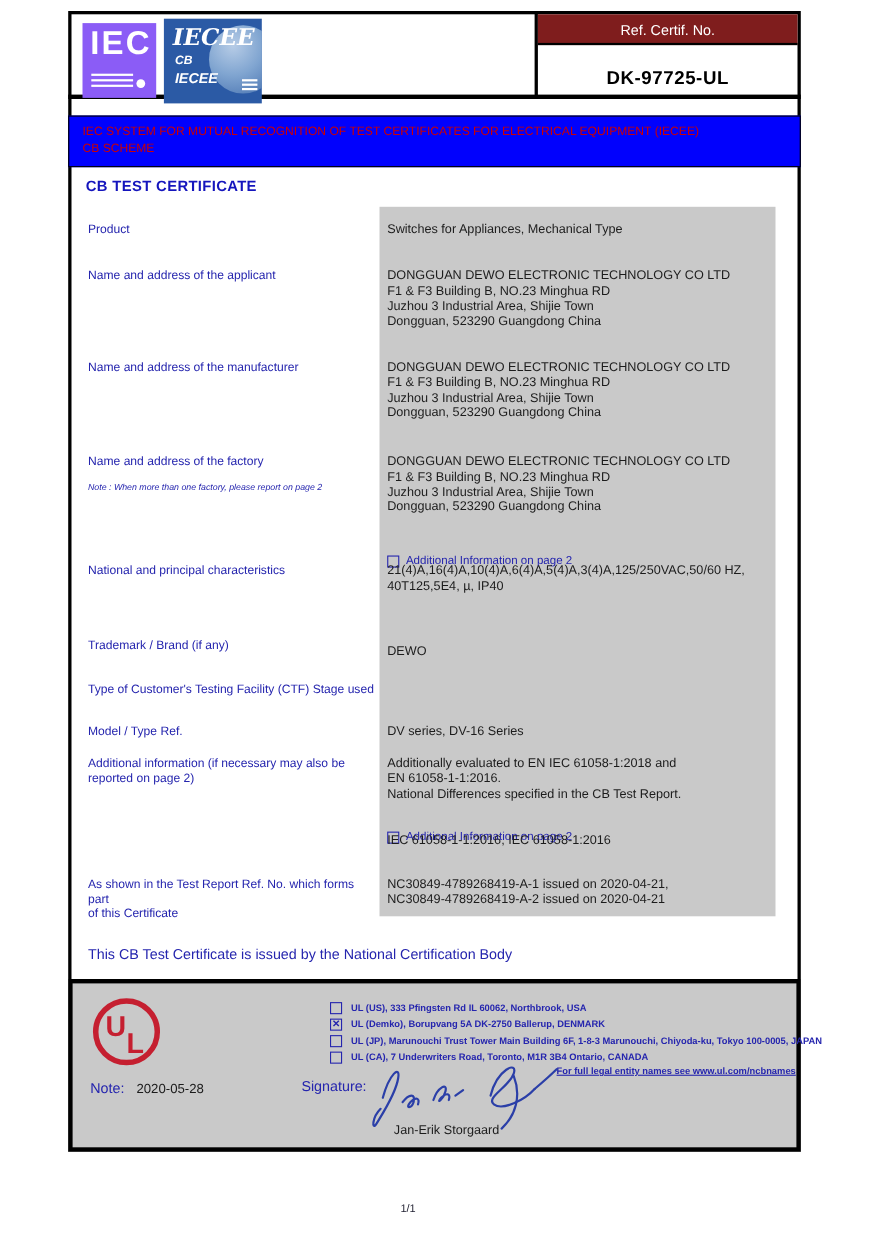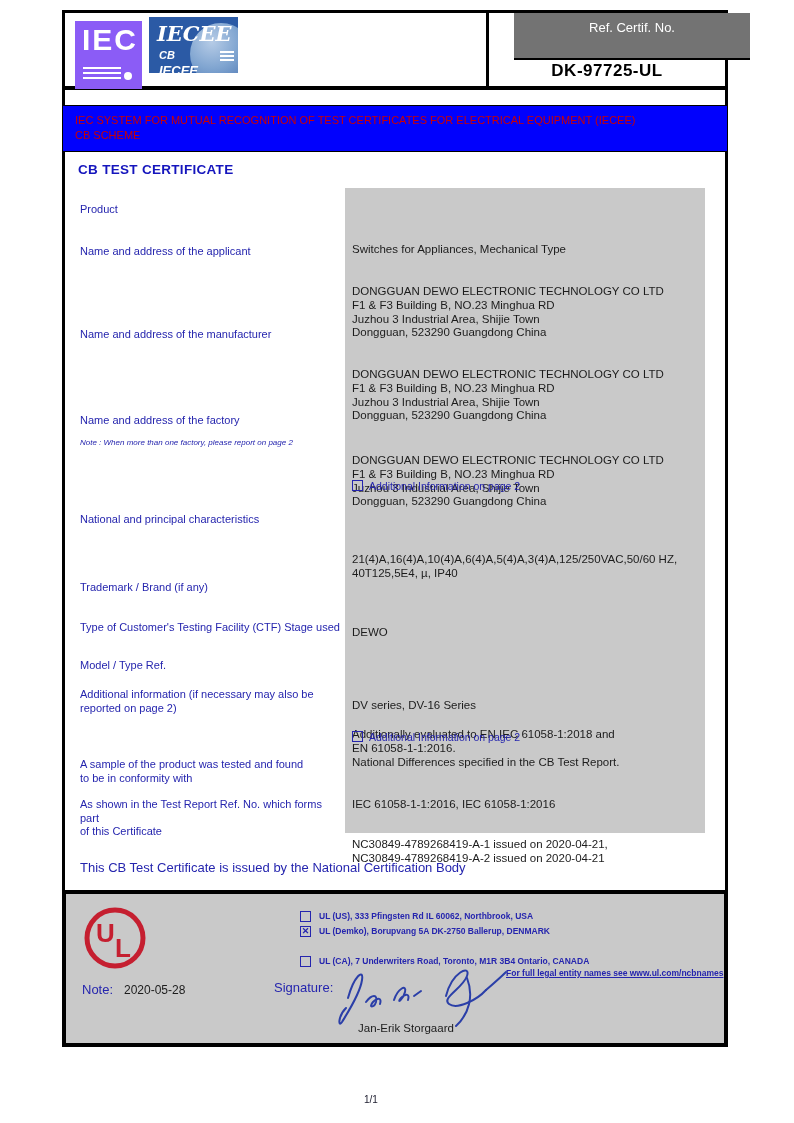--- a/index.html
+++ b/index.html
@@ -11,49 +11,49 @@
   .outer-frame{left:62px;top:10px;width:666px;height:1037px;border:3px solid #000;box-sizing:border-box;}
   .header-divider{left:62px;top:86px;width:666px;height:4px;background:#000;}
   .ref-divider{left:486px;top:10px;width:3px;height:80px;background:#000;}
 
   
   .iec-logo{left:75px;top:21px;width:67px;height:68px;background:#8b5cf6;color:#fff;}
   .iec-text{position:absolute;left:7px;top:2px;font-size:30px;font-weight:600;letter-spacing:2px;}
   .iec-lines{position:absolute;left:8px;bottom:10px;width:38px;}
   .iec-lines div{height:2px;background:#fff;margin-top:3px;}
   .iec-dot{position:absolute;right:10px;bottom:9px;width:8px;height:8px;border-radius:50%;background:#fff;}
-  .iecee-logo{left:149px;top:17px;width:89px;height:56px;background:#2B5AA5;color:#fff;overflow:hidden;}
+  .iecee-logo{left:149px;top:17px;width:89px;height:77px;background:#2B5AA5;color:#fff;overflow:hidden;}
   .iecee-globe{position:absolute;right:-14px;top:6px;width:62px;height:62px;border-radius:50%;
     background:radial-gradient(circle at 35% 30%, #cfe0f2 0%, #8FB2D8 45%, #5E86BC 80%);opacity:.85;}
   .iecee-title{position:absolute;left:8px;top:4px;font-family:"DejaVu Serif",serif;
     font-style:italic;font-weight:bold;font-size:21px;letter-spacing:0px;}
   .iecee-cb{position:absolute;left:10px;top:32px;font-style:italic;font-weight:bold;font-size:11px;}
   .iecee-scheme{position:absolute;left:10px;top:46px;font-style:italic;font-weight:bold;font-size:13px;}
   .iecee-lines{position:absolute;right:4px;bottom:12px;width:14px;}
   .iecee-lines div{height:2px;background:#fff;margin-top:2px;}
 
   
-  .ref-bar{left:514px;top:13px;width:236px;height:47px;background:#737373;color:#fff;
+  .ref-bar{left:489px;top:13px;width:236px;height:28px;background:#7f1d1d;color:#fff;
     border-bottom:2px solid #000;box-sizing:border-box;text-align:center;font-size:13px;padding-top:7px;}
   .ref-value{left:489px;top:51px;width:236px;height:35px;text-align:center;font-size:17px;
     font-weight:bold;color:#000;padding-top:10px;letter-spacing:.5px;}
 
   
   .banner{left:62px;top:105px;width:666px;height:47px;background:#0101FD;border:1px solid #000;
     box-sizing:border-box;color:#CC0000;font-size:11px;line-height:14.5px;padding:7px 0 0 12px;}
 
   .cert-title{left:78px;top:162px;font-size:13.5px;font-weight:bold;color:#1515BD;letter-spacing:.3px;}
 
   
   .form{left:62px;top:188px;width:695px;height:645px;}
   .gray-panel{left:283px;top:0;width:360px;height:645px;background:#C9C9C9;}
   .flabel{left:18px;width:262px;color:#2525AE;font-size:11px;line-height:13.5px;white-space:pre-line;}
   .fnote{left:18px;width:268px;color:#2525AE;font-size:8px;font-style:italic;}
-  .fvalue{left:290px;width:344px;color:#1c1c1c;font-size:11.5px;line-height:13.8px;white-space:pre-line;margin-top:40px;}
-  .cbrow{display:flex;align-items:flex-start;gap:6px;color:#2525AE;font-size:10.5px;}
+  .fvalue{left:290px;width:344px;color:#1c1c1c;font-size:11.5px;line-height:13.8px;white-space:pre-line;}
+  .cbrow{display:flex;align-items:flex-end;gap:6px;color:#2525AE;font-size:10.5px;margin-top:24px;}
   .cb{width:11px;height:11px;border:1px solid #2525AE;box-sizing:border-box;display:inline-block;
       text-align:center;font-size:9px;line-height:9px;color:#2525AE;flex:0 0 auto;}
 
   .issued-line{left:80px;top:860px;color:#2525AE;font-size:13px;}
 
   
   .bottom-box{left:62px;top:890px;width:666px;height:157px;background:#C9C9C9;
     border:4px solid #000;box-sizing:border-box;}
   .ul-logo{left:16px;top:11px;width:66px;height:66px;}
   .ncb-row{left:234px;height:12px;display:flex;align-items:center;gap:8px;
@@ -153,22 +153,20 @@
     <div class="abs flabel" style="top:500px">Additional information (if necessary may also be
 reported on page 2)</div>
     <div class="abs fvalue" style="top:500px">Additionally evaluated to EN IEC 61058-1:2018 and
 EN 61058-1-1:2016.
 National Differences specified in the CB Test Report.</div>
     <div class="abs cbrow" style="left:290px;top:543px">
       <span class="cb"></span>
       <span>Additional Information on page 2</span>
     </div>
 
-    <div class="abs flabel" style="top:570px">A sample of the product was tested and found
-to be in conformity with</div>
     <div class="abs fvalue" style="top:570px">IEC 61058-1-1:2016, IEC 61058-1:2016</div>
 
     <div class="abs flabel" style="top:610px">As shown in the Test Report Ref. No. which forms part
 of this Certificate</div>
     <div class="abs fvalue" style="top:610px">NC30849-4789268419-A-1 issued on 2020-04-21,
 NC30849-4789268419-A-2 issued on 2020-04-21</div>
   </div>
 
   <div class="abs issued-line">This CB Test Certificate is issued by the National Certification Body</div>
 
@@ -182,20 +180,24 @@
       </svg>
     </div>
 
     <div class="abs ncb-row" style="top:16px">
       <span class="cb"></span>
       <span>UL (US), 333 Pfingsten Rd IL 60062, Northbrook, USA</span>
     </div>
     <div class="abs ncb-row" style="top:31px">
       <span class="cb checked">✕</span>
       <span>UL (Demko), Borupvang 5A DK-2750 Ballerup, DENMARK</span>
+    </div>
+    <div class="abs ncb-row" style="top:46px">
+      <span class="cb"></span>
+      <span>UL (JP), Marunouchi Trust Tower Main Building 6F, 1-8-3 Marunouchi, Chiyoda-ku, Tokyo 100-0005, JAPAN</span>
     </div>
     <div class="abs ncb-row" style="top:61px">
       <span class="cb"></span>
       <span>UL (CA), 7 Underwriters Road, Toronto, M1R 3B4 Ontario, CANADA</span>
     </div>
 
     <div class="abs legal-note">For full legal entity names see www.ul.com/ncbnames</div>
 
     <div class="abs date-label">Note:</div>
     <div class="abs date-value">2020-05-28</div>

